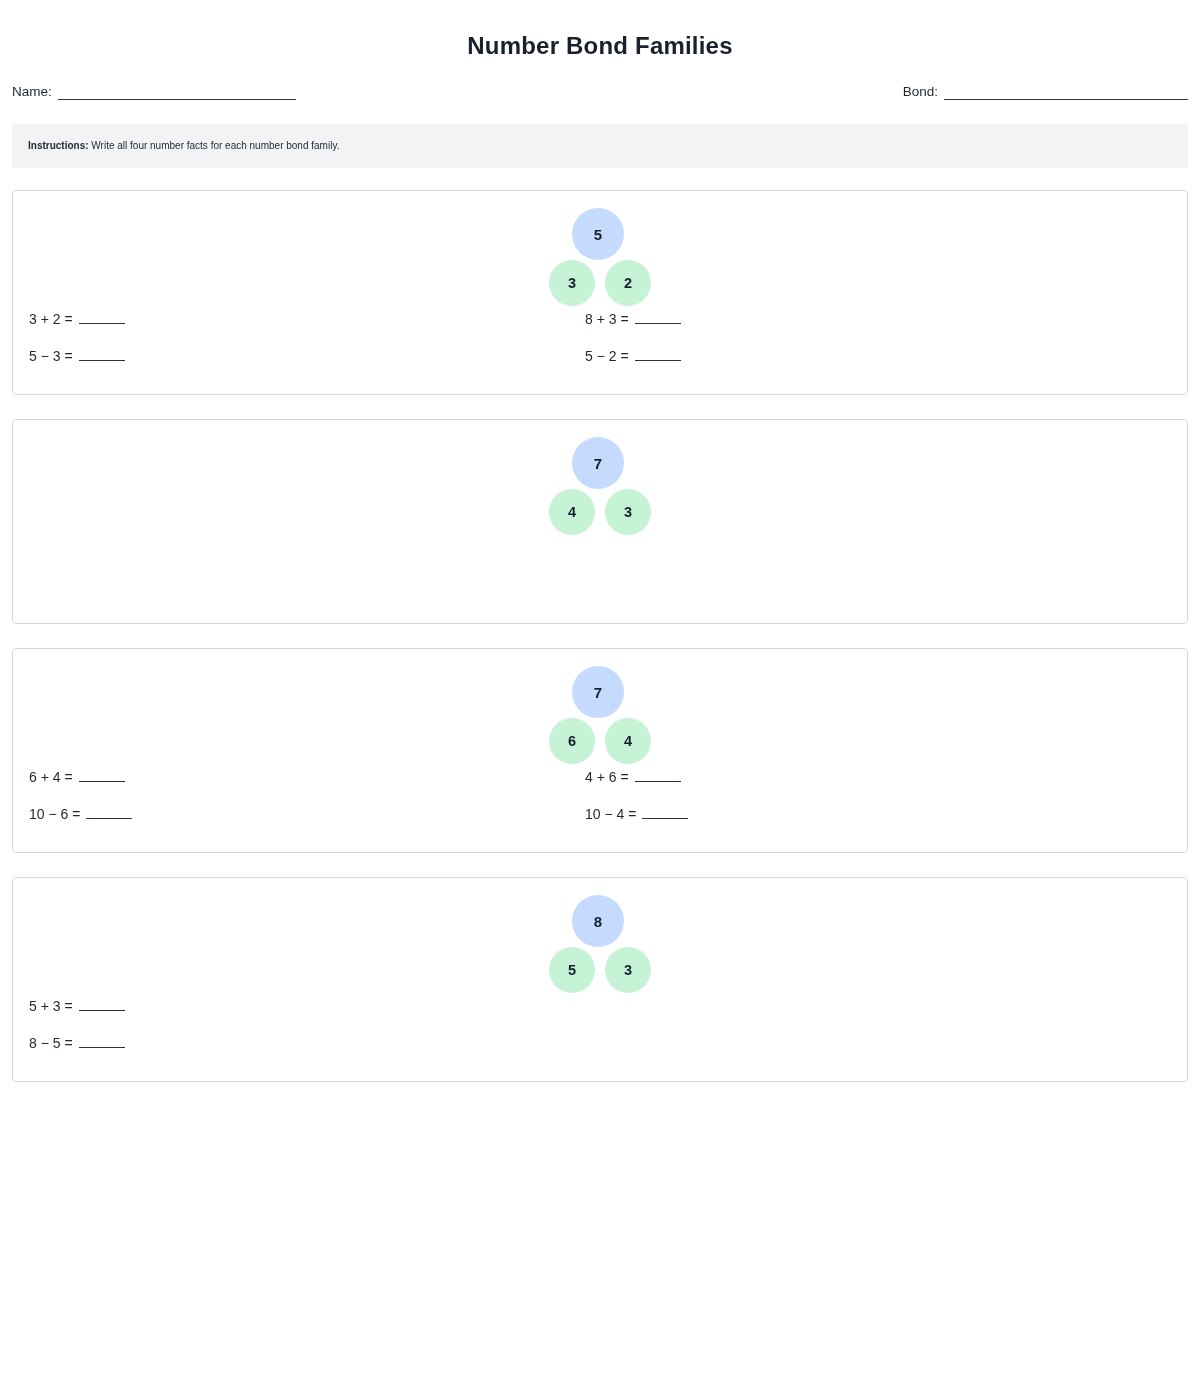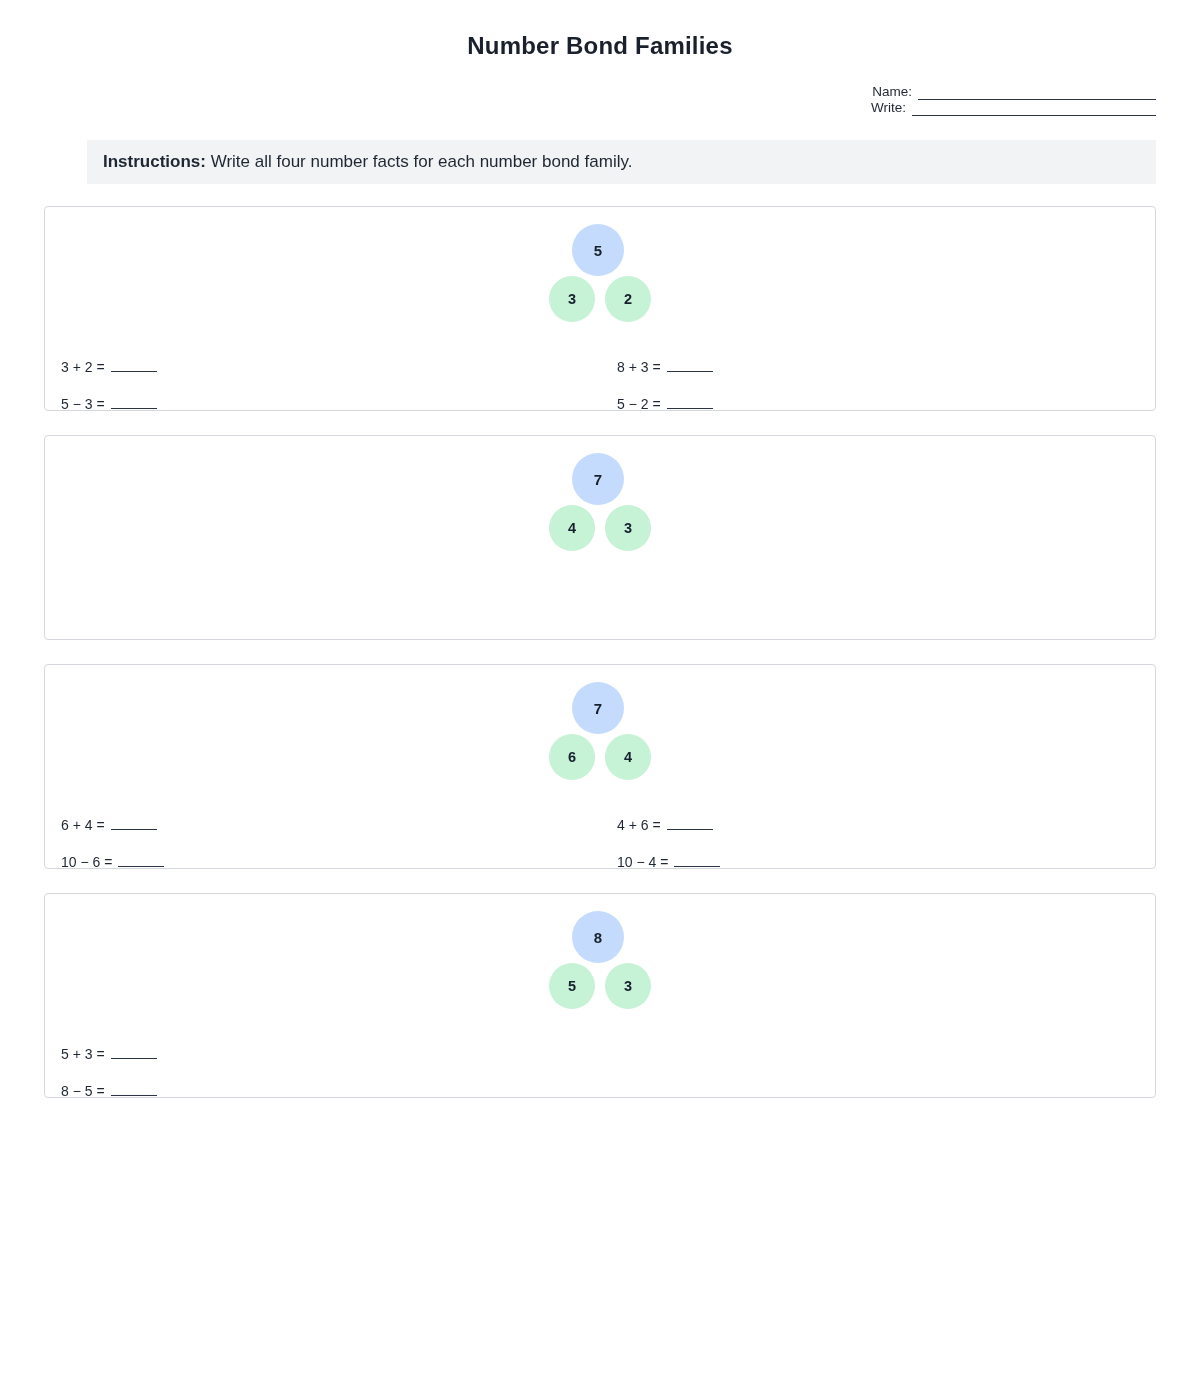--- a/index.html
+++ b/index.html
@@ -11,21 +11,21 @@
   body {
     width: 1200px;
     height: 1400px;
     font-family: "Liberation Sans", sans-serif;
     color: #1f2733;
     overflow: hidden;
   }
   .page {
     width: 1200px;
     height: 1056px;
-    padding: 0 44px;
+    padding: 0 12px;
     position: relative;
   }
 
   
   .title {
     text-align: center;
     font-size: 24px;
     font-weight: bold;
     color: #1a202c;
     letter-spacing: 0.2px;
@@ -35,21 +35,20 @@
   }
 
   
   .meta-row {
     display: flex;
     justify-content: space-between;
     align-items: flex-end;
     margin-top: 24px;
     font-size: 13.5px;
     color: #1f2733;
-    flex-direction: column;
   }
   .meta-field {
     display: flex;
     align-items: flex-end;
     white-space: nowrap;
   }
   .meta-label {
     font-size: 13.5px;
     line-height: 16px;
   }
@@ -60,24 +59,23 @@
     margin-left: 6px;
   }
   .meta-line.name { width: 238px; }
   .meta-line.date { width: 244px; }
 
   
   .instructions {
     margin-top: 24px;
     background: #f1f3f5;
     padding: 13px 16px;
-    font-size: 17px;
+    font-size: 10px;
     line-height: 18px;
     color: #1f2733;
-    margin-left: 43px;
   }
   .instructions .lead {
     font-weight: bold;
   }
 
   
   .cards {
     margin-top: 22px;
   }
   .card {
@@ -131,21 +129,20 @@
     font-size: 14.5px;
   }
 
   
   .equations {
     position: absolute;
     left: 0;
     right: 0;
     top: 118px;
     height: 80px;
-    margin-top: 32px;
   }
   .eq-col {
     position: absolute;
     top: 0;
   }
   .eq-col.left  { left: 16px; }
   .eq-col.right { left: 572px; }
 
   .eq {
     display: flex;
@@ -171,21 +168,21 @@
 <div class="page">
 
   <h1 class="title">Number Bond Families</h1>
 
   <div class="meta-row">
     <div class="meta-field">
       <span class="meta-label">Name:</span>
       <span class="meta-line name"></span>
     </div>
     <div class="meta-field">
-      <span class="meta-label">Write:</span>
+      <span class="meta-label">Bond:</span>
       <span class="meta-line date"></span>
     </div>
   </div>
 
   <div class="instructions">
     <span class="lead">Instructions:</span><span> Write all four number facts for each number bond family.</span>
   </div>
 
   <div class="cards">
 

